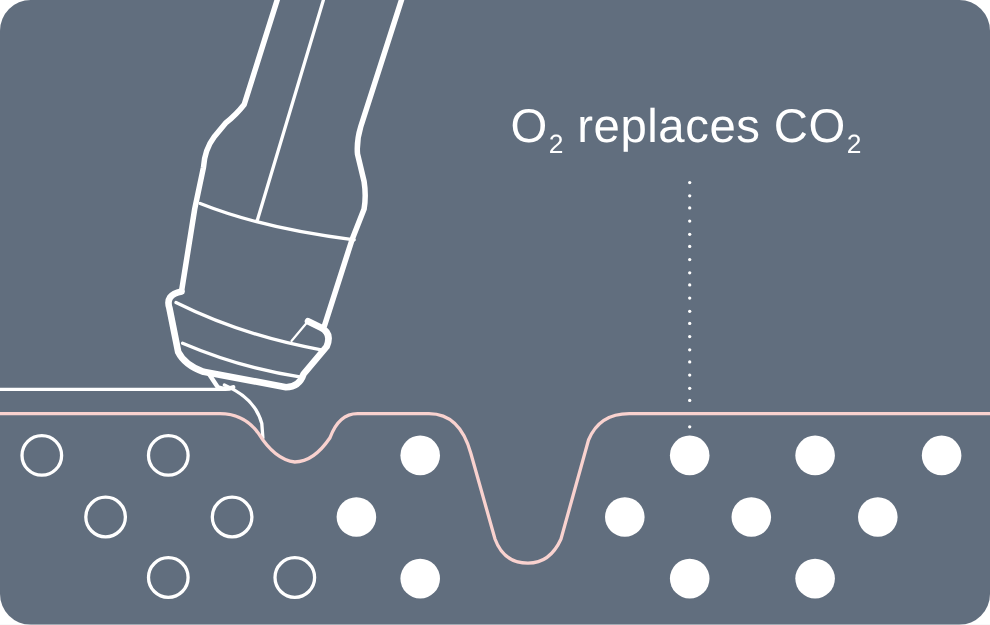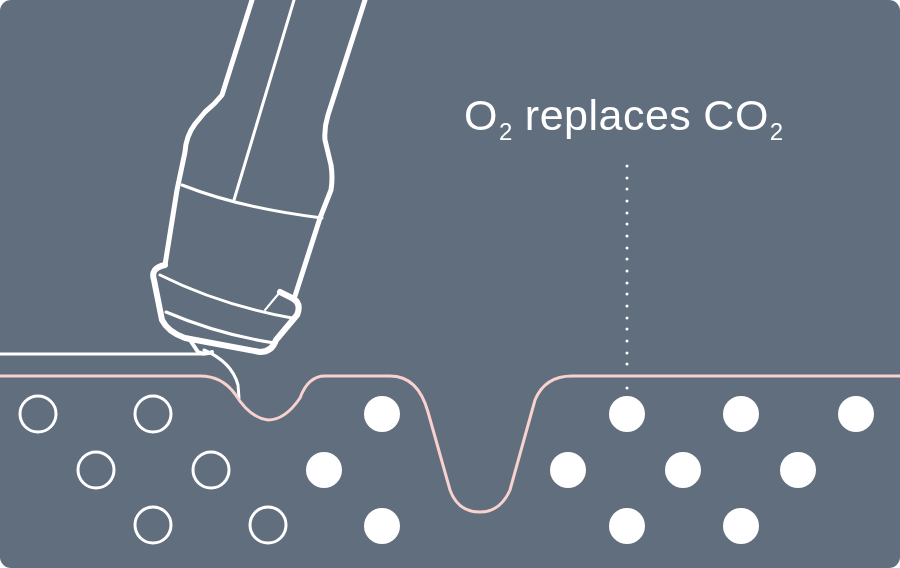--- a/index.html
+++ b/index.html
@@ -1,19 +1,19 @@
 <!DOCTYPE html>
 <html><head>
 <meta charset="utf-8">
 <style>
   html, body { margin: 0; padding: 0; background: #ffffff; }
   body { width: 900px; height: 568px; position: relative; overflow: hidden; }
   .card {
     position: absolute; left: 0; top: 0; width: 900px; height: 568px;
-    background: #616e7e; border-radius: 11px; overflow: hidden;
+    background: #616e7e; border-radius: 28px; overflow: hidden;
   }
   .title {
     position: absolute; left: 464px; top: 94px;
     font-family: "Liberation Sans", sans-serif; font-size: 43px; color: #ffffff;
     letter-spacing: 0.5px; white-space: nowrap; line-height: 1;
   }
   .title .sub { font-size: 24px; position: relative; top: 10px; margin-left: 1px; }
   .title .gap { display: inline-block; width: 12px; }
   svg.art { position: absolute; left: 0; top: 0; }
 </style>

